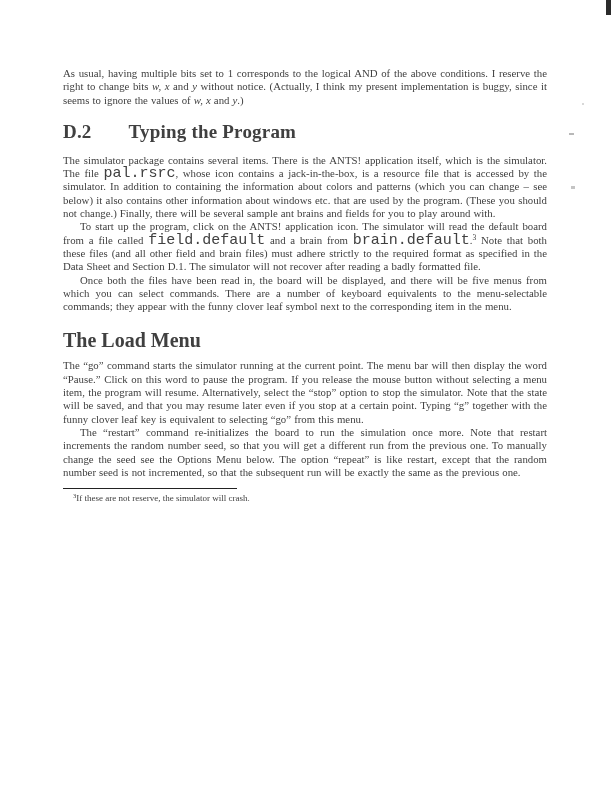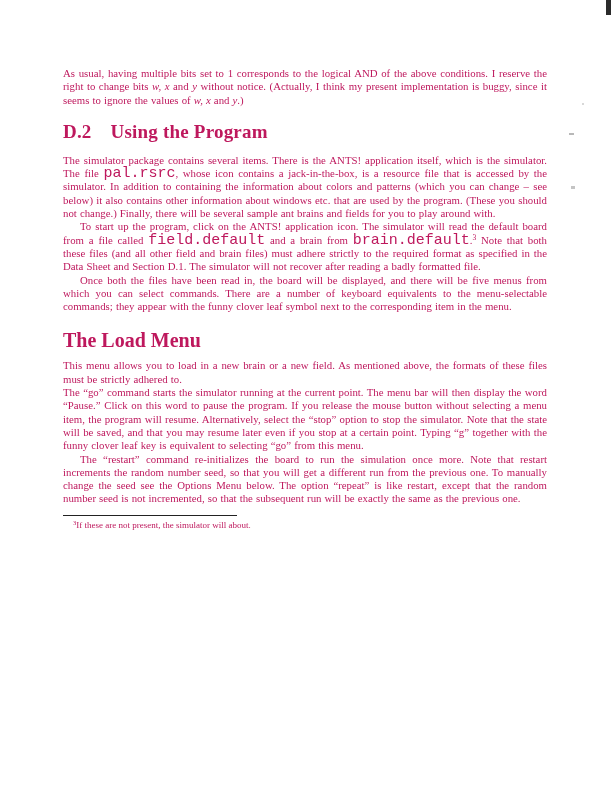--- a/index.html
+++ b/index.html
@@ -3,21 +3,21 @@
 <meta charset="utf-8">
 <style>
   html, body { margin: 0; padding: 0; background: #ffffff; }
   .page {
     position: relative;
     width: 612px;
     height: 791px;
     background: #ffffff;
     overflow: hidden;
     font-family: "Liberation Serif", serif;
-    color: #be185d;
+    color: #404040;
     -webkit-font-smoothing: antialiased;
   }
   .content {
     position: absolute;
     left: 63px;
     top: 0;
     width: 484px;
     padding-top: 67px;
   }
   p.body {
@@ -28,21 +28,21 @@
     word-spacing: 0.4px;
   }
   .indent { text-indent: 17px; }
   h1.section {
     font-size: 19px;
     line-height: 22px;
     font-weight: bold;
     margin: 14px 0 11px 0;
     letter-spacing: 0.2px;
   }
-  h1.section .sec-num { margin-right: 19px; }
+  h1.section .sec-num { margin-right: 37px; }
   h2.subsection {
     font-size: 20px;
     line-height: 17px;
     font-weight: bold;
     margin: 19px 0 10px 0;
   }
   .tt {
     font-family: "Liberation Mono", monospace;
     font-size: 15px;
     font-style: normal;
@@ -91,39 +91,38 @@
 
   <div class="corner-bar"></div>
   <div class="speck-a"></div>
   <div class="speck-b"></div>
   <div class="speck-c"></div>
 
   <div class="content">
 
     <p class="body"><span>As usual, having multiple bits set to 1 corresponds to the logical AND of the above conditions. I reserve the right to change bits </span><em class="math">w, x</em><span> and </span><em class="math">y</em><span> without notice. (Actually, I think my present implementation is buggy, since it seems to ignore the values of </span><em class="math">w, x</em><span> and </span><em class="math">y</em><span>.)</span></p>
 
-    <h1 class="section"><span class="sec-num">D.2</span><span>Using the Program</span></h1>
+    <h1 class="section"><span class="sec-num">D.2</span><span>Typing the Program</span></h1>
 
     <p class="body"><span>The simulator package contains several items. There is the ANTS! application itself, which is the simulator. The file </span><span class="tt">pal.rsrc</span><span>, whose icon contains a jack-in-the-box, is a resource file that is accessed by the simulator. In addition to containing the information about colors and patterns (which you can change – see below) it also contains other information about windows etc. that are used by the program. (These you should not change.) Finally, there will be several sample ant brains and fields for you to play around with.</span></p>
 
     <p class="body indent"><span>To start up the program, click on the ANTS! application icon. The simulator will read the default board from a file called </span><span class="tt">field.default</span><span> and a brain from </span><span class="tt">brain.default</span><span>.</span><sup class="sup">3</sup><span> Note that both these files (and all other field and brain files) must adhere strictly to the required format as specified in the Data Sheet and Section D.1. The simulator will not recover after reading a badly formatted file.</span></p>
 
     <p class="body indent"><span>Once both the files have been read in, the board will be displayed, and there will be five menus from which you can select commands. There are a number of keyboard equivalents to the menu-selectable commands; they appear with the funny clover leaf symbol next to the corresponding item in the menu.</span></p>
 
     <h2 class="subsection">The Load Menu</h2>
 
-    <p class="body"><span>This menu allows you to load in a new brain or a new field. As mentioned above, the formats of these files must be strictly adhered to.</span></p>
 
 
     <p class="body"><span>The “go” command starts the simulator running at the current point. The menu bar will then display the word “Pause.” Click on this word to pause the program. If you release the mouse button without selecting a menu item, the program will resume. Alternatively, select the “stop” option to stop the simulator. Note that the state will be saved, and that you may resume later even if you stop at a certain point. Typing “g” together with the funny clover leaf key is equivalent to selecting “go” from this menu.</span></p>
 
 
     <p class="body indent"><span>The “restart” command re-initializes the board to run the simulation once more. Note that restart increments the random number seed, so that you will get a different run from the previous one. To manually change the seed see the Options Menu below. The option “repeat” is like restart, except that the random number seed is not incremented, so that the subsequent run will be exactly the same as the previous one.</span></p>
 
     <div class="footnote">
       <div class="fn-rule"></div>
-      <div class="fn-text"><sup class="sup">3</sup><span>If these are not present, the simulator will about.</span></div>
+      <div class="fn-text"><sup class="sup">3</sup><span>If these are not reserve, the simulator will crash.</span></div>
     </div>
 
   </div>
 
 
 </div>
 
 </body></html>

